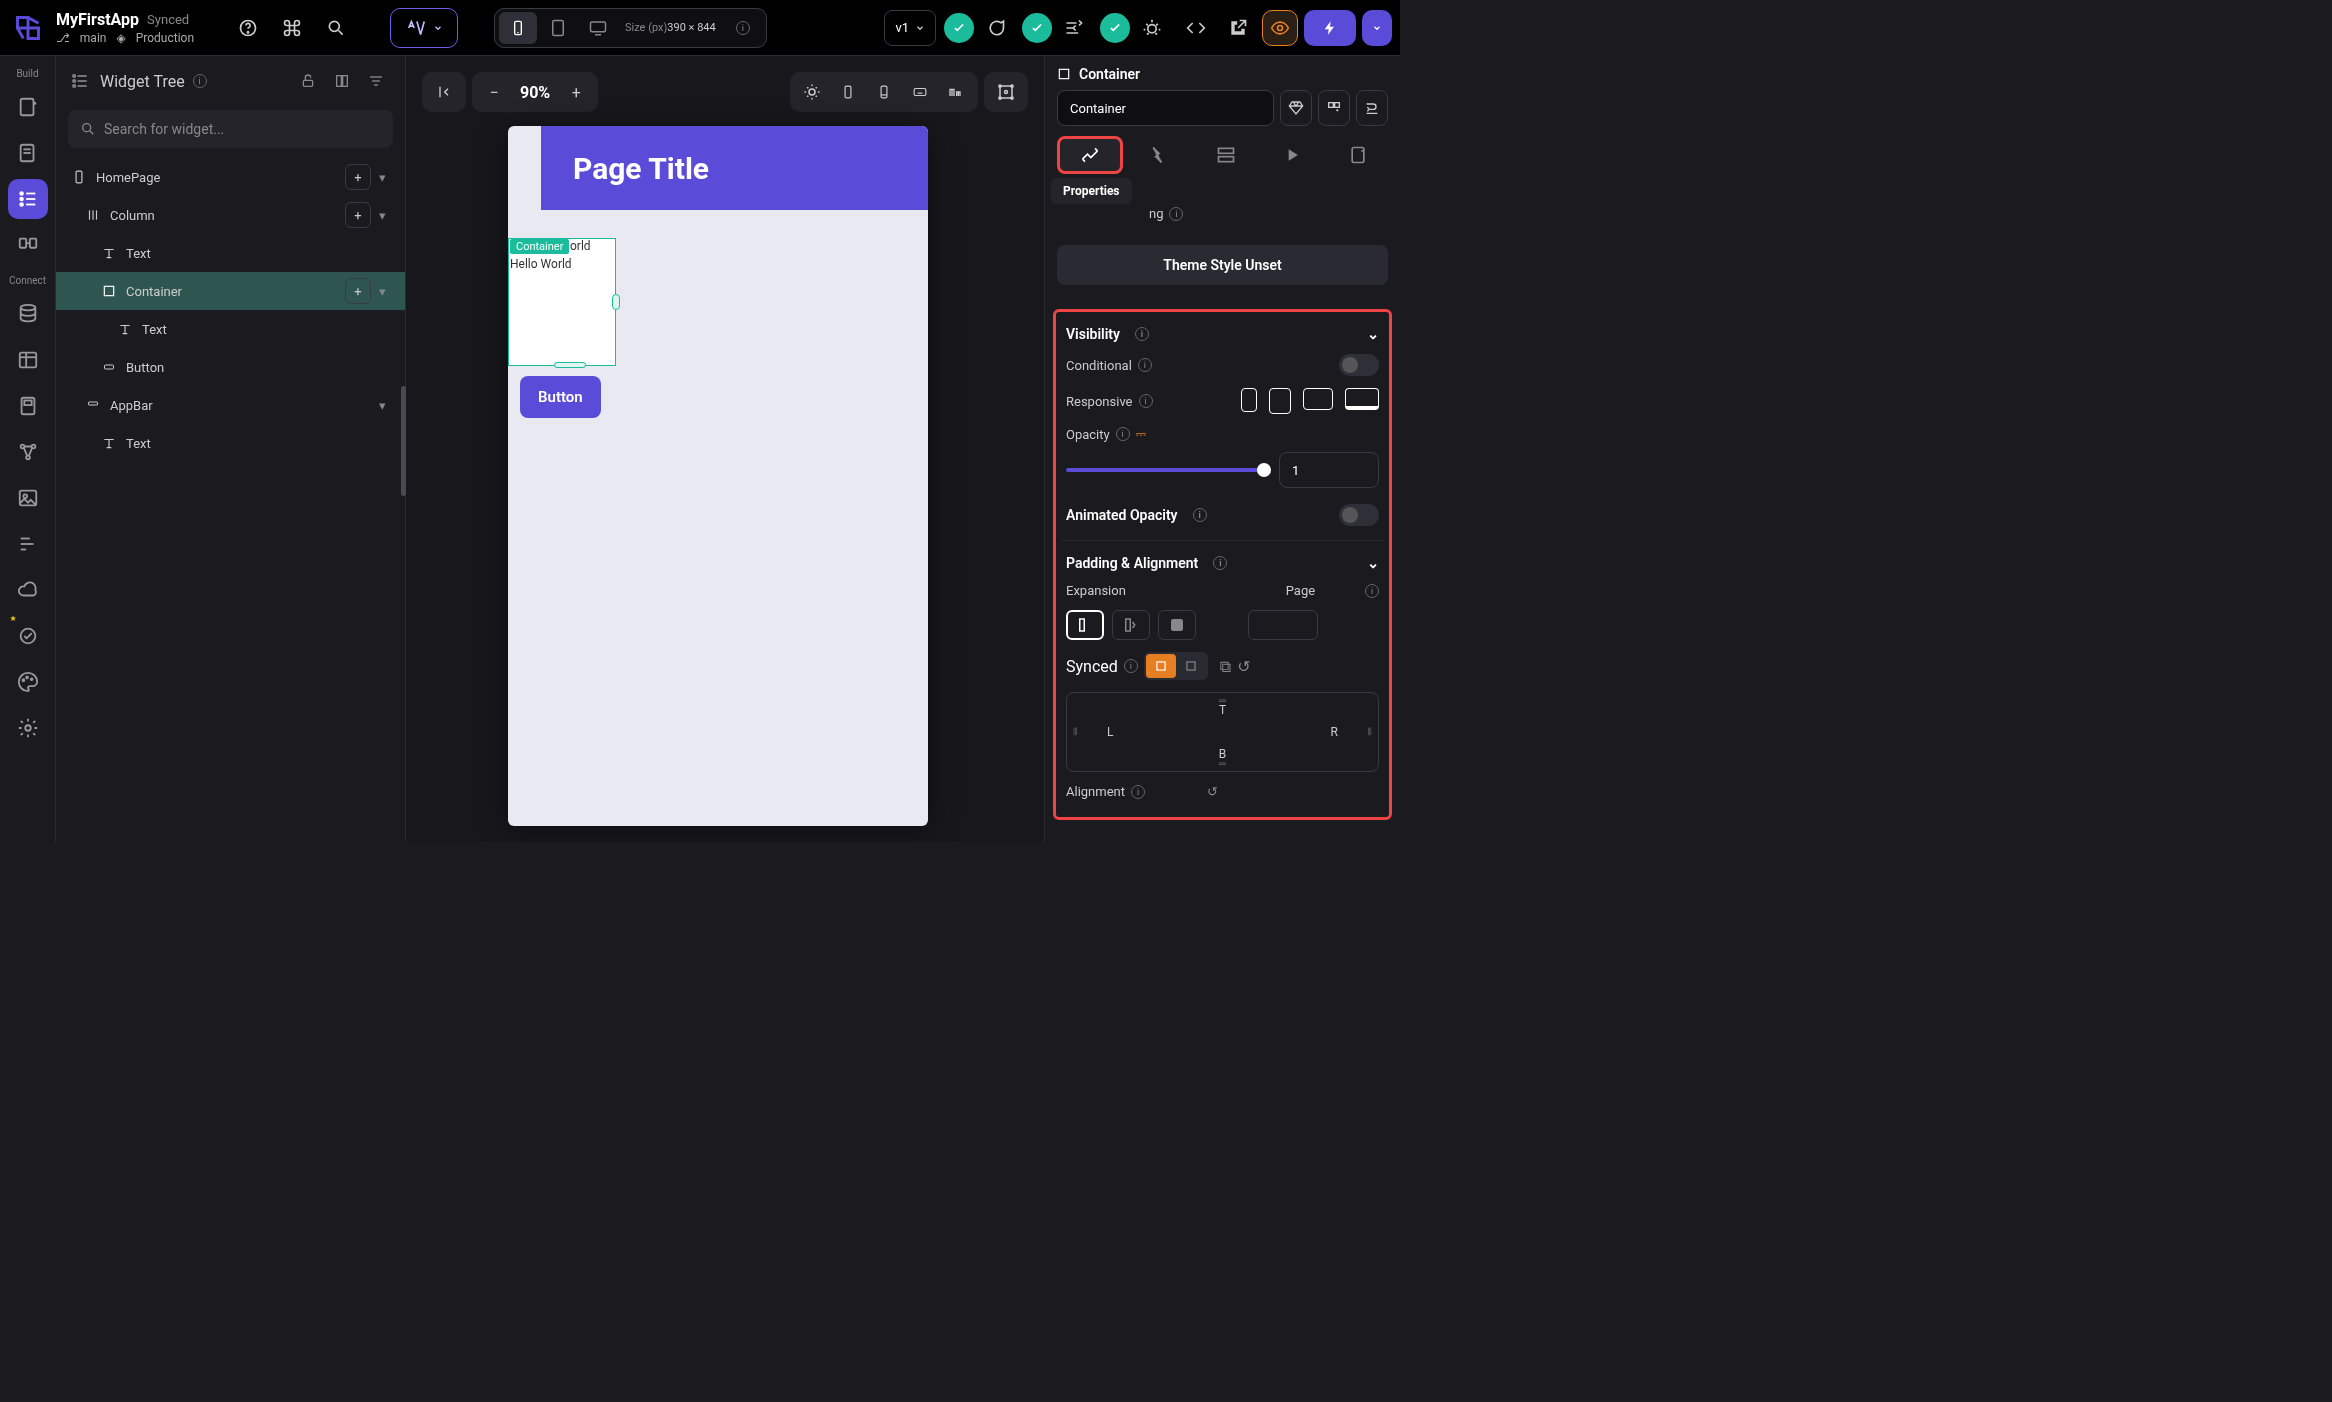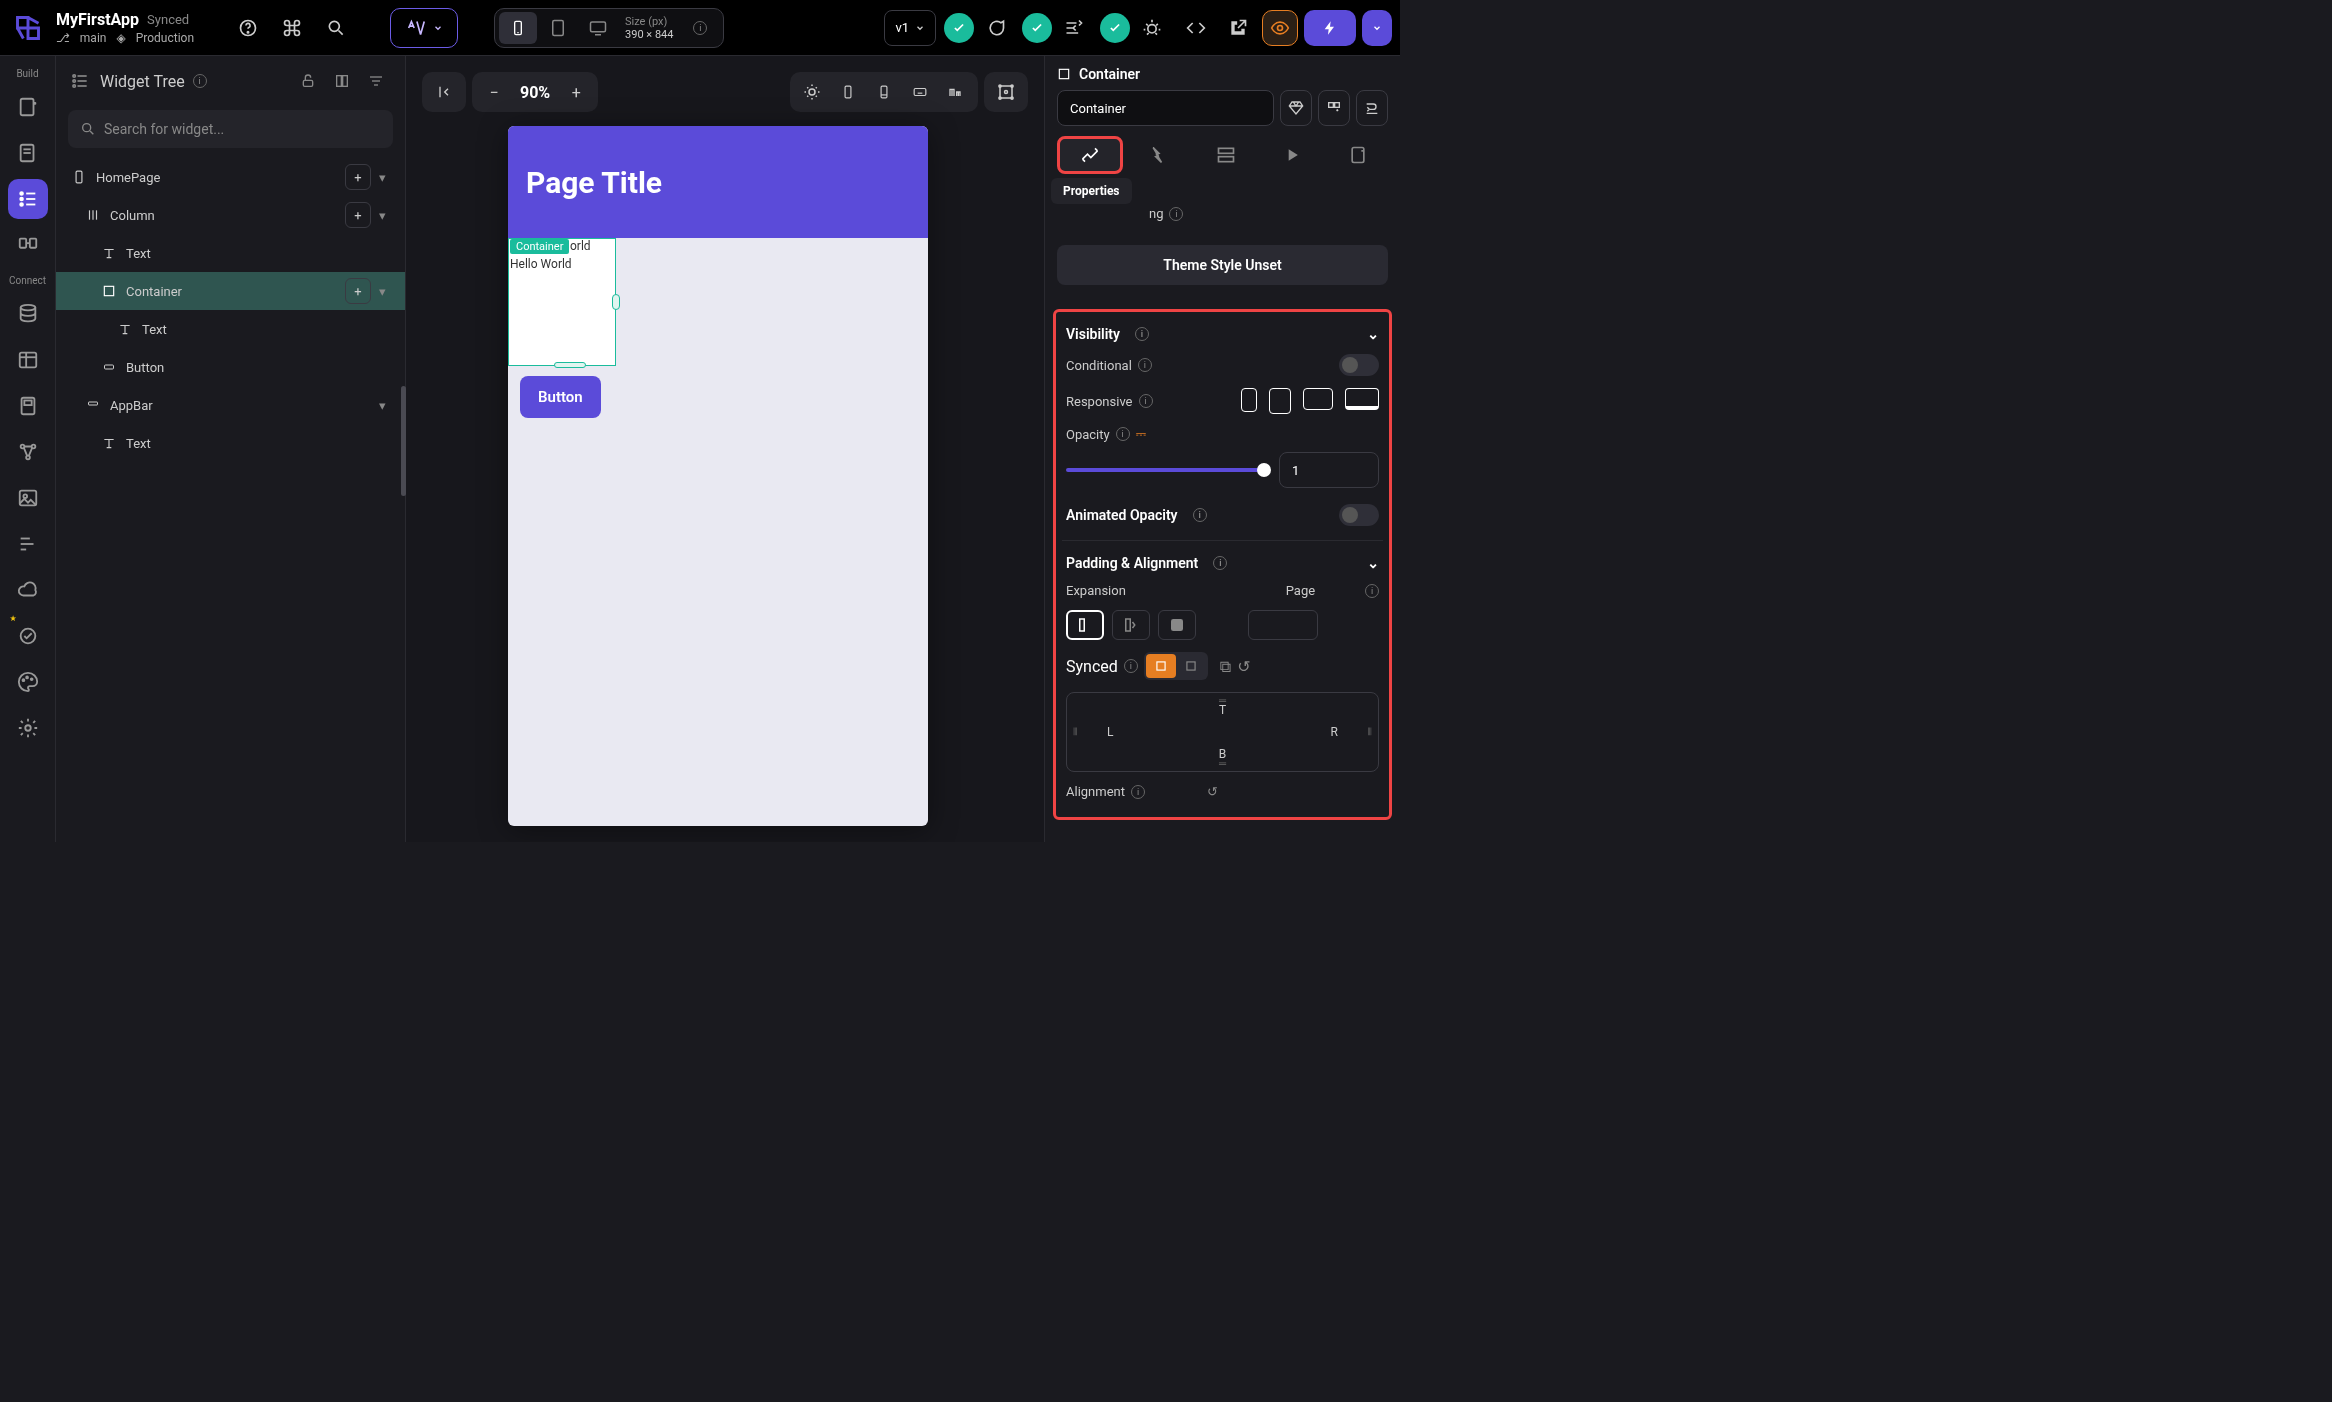--- a/index.html
+++ b/index.html
@@ -13,21 +13,21 @@
 .app-row { display:flex; align-items:center; gap:8px; }
 .app-name { font-size:16px; font-weight:700; }
 .app-sync { font-size:13px; color:#888; }
 .app-meta { display:flex; gap:10px; font-size:12px; color:#aaa; align-items:center; }
 .topbar-spacer { flex:1; }
 .icon-btn { width:36px; height:36px; border-radius:8px; display:flex; align-items:center; justify-content:center; cursor:pointer; color:#ccc; }
 .ai-btn { width:68px; height:40px; border:1px solid #6c5ce7; border-radius:10px; display:flex; align-items:center; justify-content:center; gap:6px; }
 .device-group { display:flex; align-items:center; gap:2px; background:#0f0f12; border:1px solid #3a3a42; border-radius:10px; padding:4px; height:40px; }
 .device-btn { width:38px; height:32px; border-radius:6px; display:flex; align-items:center; justify-content:center; color:#888; cursor:pointer; }
 .device-btn.active { background:#2f2f38; color:#fff; }
-.size-info { display:flex; flex-direction:column; font-size:11px; color:#888; padding:0 6px; }
+.size-info { display:flex; flex-direction:row; font-size:11px; color:#888; padding:0 6px; }
 .ver-pill { height:36px; padding:0 10px; border:1px solid #3a3a42; border-radius:8px; display:flex; align-items:center; gap:6px; font-size:13px; }
 .status-badge { width:36px; height:36px; border-radius:50%; display:flex; align-items:center; justify-content:center; }
 .status-pair { display:flex; gap:4px; align-items:center; }
 .green-circle { background:#1abc9c; width:30px; height:30px; }
 .top-right-group { display:flex; gap:6px; align-items:center; }
 .eye-btn { border:1px solid #e67e22; border-radius:10px; background:#2a1f15; }
 .bolt-btn { background:#5b4bd9; border-radius:10px; width:52px; display:flex; align-items:center; justify-content:center; gap:4px; height:36px; }
 .bolt-drop { background:#5b4bd9; border-radius:10px; width:30px; height:36px; display:flex; align-items:center; justify-content:center; }
 
 
@@ -57,21 +57,21 @@
 .scroll-thumb { position:absolute; right:-1px; top:330px; width:5px; height:110px; background:#4a4a52; border-radius:3px; }
 
 
 .canvas-area { position:absolute; left:406px; top:56px; bottom:0; right:356px; background:#17171c; }
 .canvas-toolbar-left { position:absolute; left:16px; top:16px; display:flex; gap:6px; align-items:center; }
 .canvas-tool-group { background:#24242a; border-radius:10px; height:40px; display:flex; align-items:center; padding:0 6px; gap:4px; }
 .canvas-tool-btn { width:32px; height:32px; display:flex; align-items:center; justify-content:center; color:#ccc; cursor:pointer; border-radius:6px; }
 .zoom-val { font-weight:700; padding:0 6px; }
 .canvas-toolbar-right { position:absolute; right:16px; top:16px; display:flex; gap:6px; }
 .phone-frame { position:absolute; left:102px; top:70px; width:420px; height:700px; background:#e9e9f2; border-radius:6px; box-shadow:0 4px 30px rgba(0,0,0,.4); overflow:hidden; }
-.phone-header { height:112px; background:#5b4bd9; display:flex; align-items:center; padding:0 18px; }
+.phone-header { height:84px; background:#5b4bd9; display:flex; align-items:center; padding:0 32px;margin-left:33px; }
 .phone-title { font-size:30px; font-weight:700; color:#fff; }
 .sel-container { position:absolute; left:0; top:112px; width:108px; height:128px; border:1.5px solid #1abc9c; background:#fff; }
 .sel-label { position:absolute; left:2px; top:113px; background:#1abc9c; color:#fff; font-size:11px; padding:1px 6px; border-radius:2px; }
 .sel-handle-r { position:absolute; left:104px; top:168px; width:8px; height:16px; border:1px solid #1abc9c; background:#e0f5f0; border-radius:4px; }
 .sel-handle-b { position:absolute; left:46px; top:236px; width:32px; height:6px; border:1px solid #1abc9c; background:#e0f5f0; border-radius:3px; }
 .hello1 { position:absolute; left:62px; top:113px; font-size:12px; color:#333; }
 .hello2 { position:absolute; left:2px; top:131px; font-size:12px; color:#333; }
 .phone-btn { position:absolute; left:12px; top:250px; background:#5b4bd9; color:#fff; font-size:15px; font-weight:600; padding:12px 18px; border-radius:8px; }
 
 

